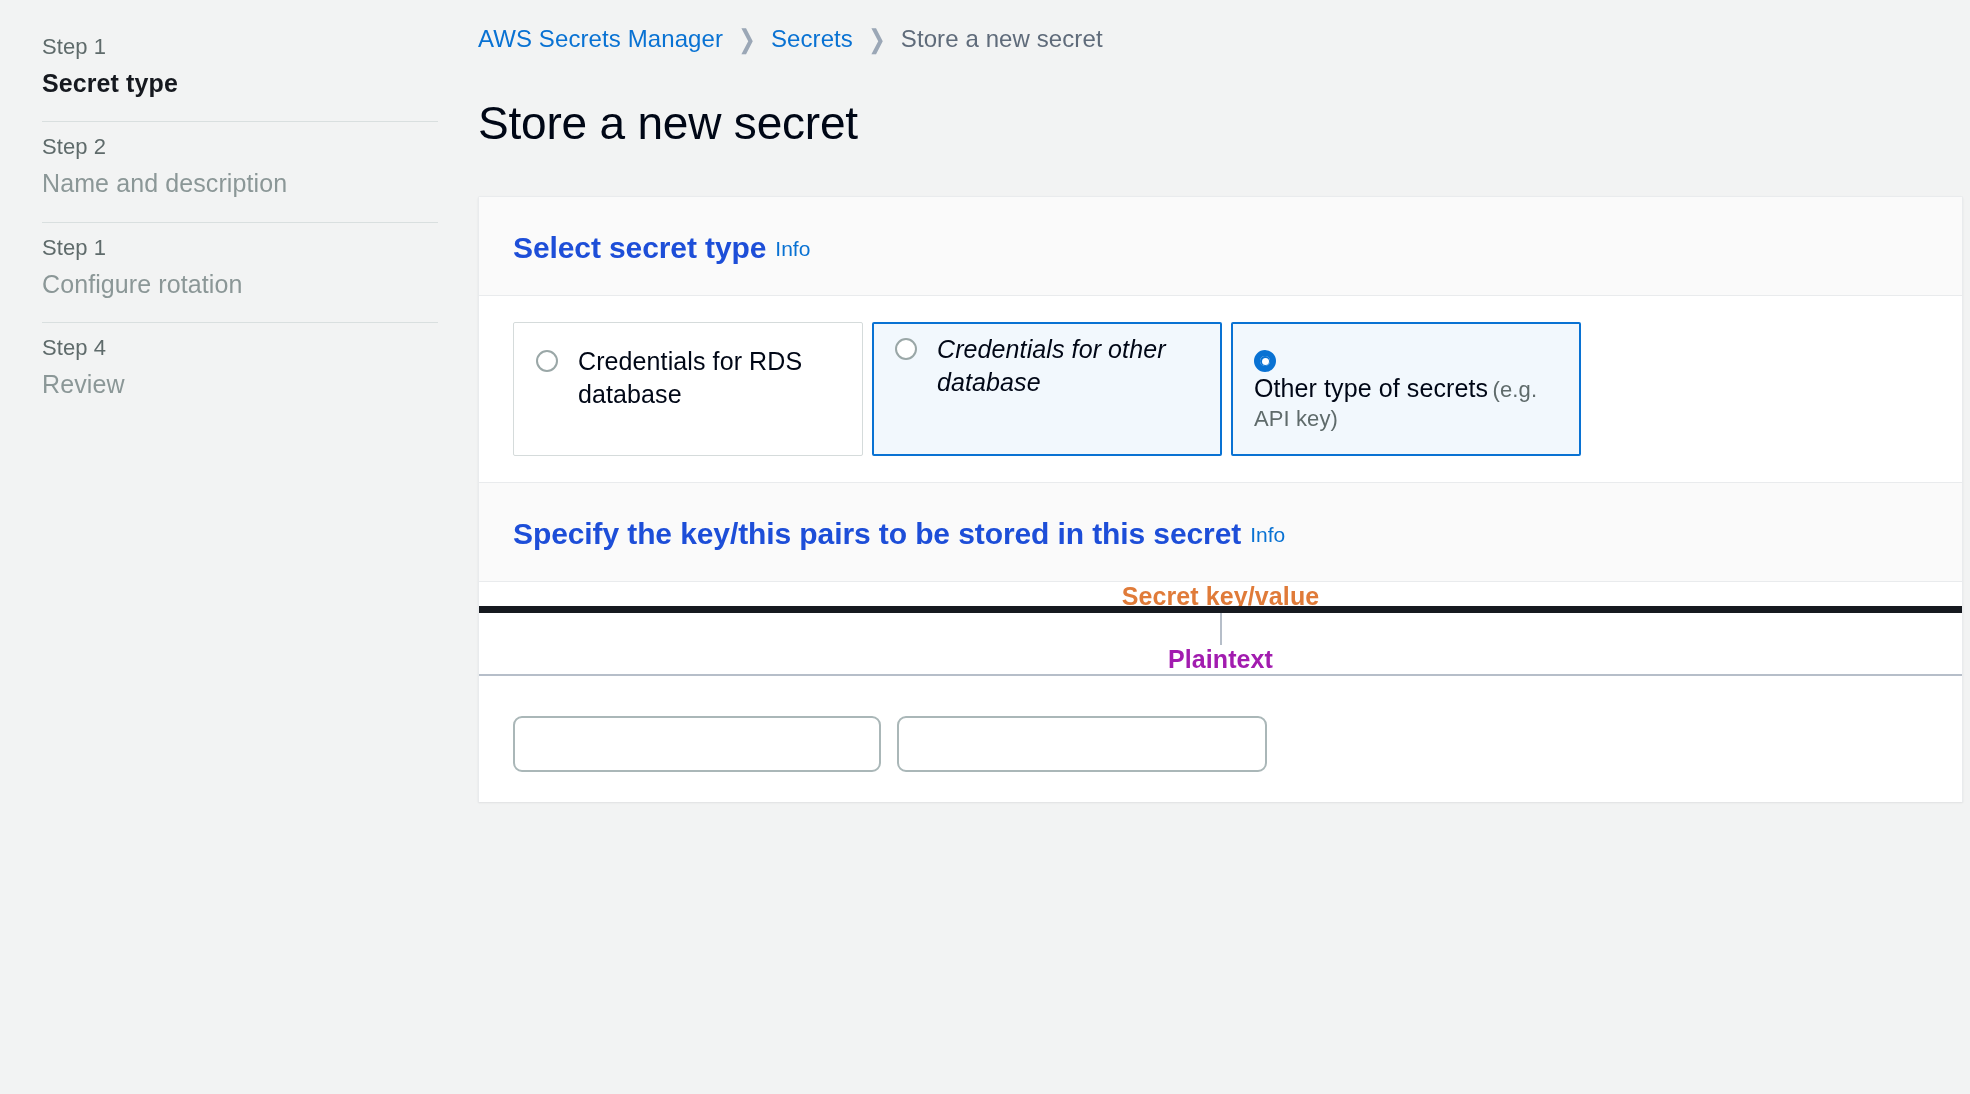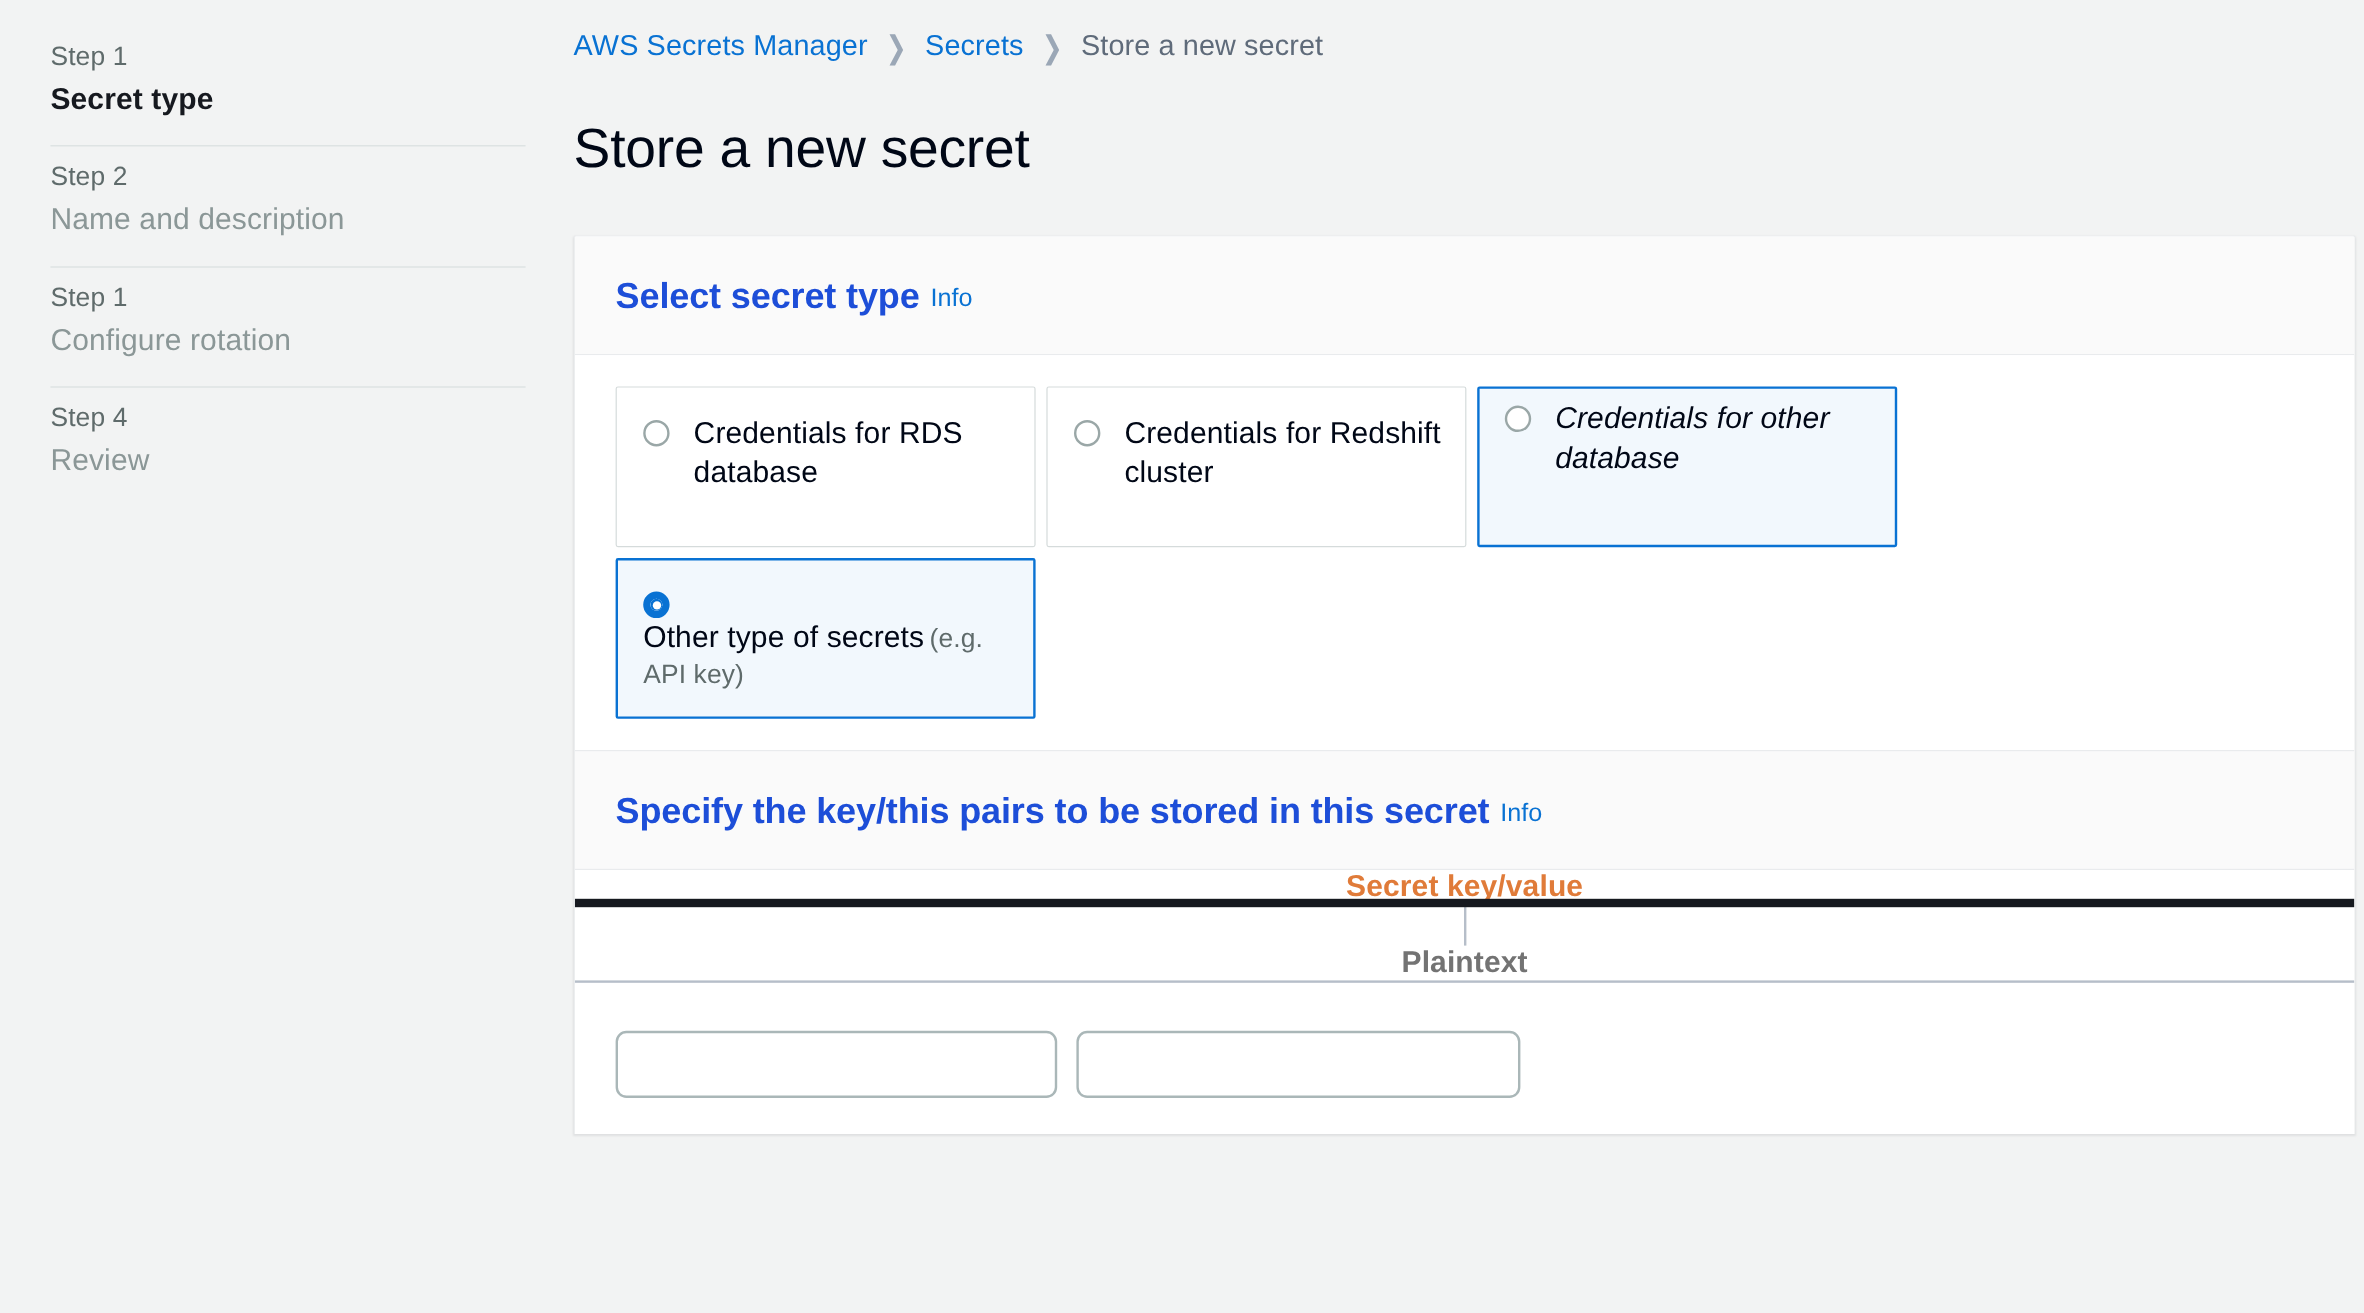--- a/index.html
+++ b/index.html
@@ -209,21 +209,21 @@
     flex-direction: column;
   }
   .tab {
     display: flex;
     align-items: center;
     justify-content: center;
     font-size: 25px;
     font-weight: bold;
     padding: 0 40px;
     cursor: pointer;
-    color: #737373;
+    color: #a21caf;
     position: relative;
     letter-spacing: .1px;
   }
   .tab.active { color: #e07b39; }
   .tab.active::after {
     content: "";
     position: absolute;
     left: 0; right: 0;
     bottom: -2px;
     height: 7px;
@@ -308,26 +308,20 @@
       <div class="panel-body">
         <div class="tile-grid">
 
           <div class="tile">
             <span class="radio"></span>
             <span class="tile-text">
               <span class="tile-label">Credentials for RDS database</span>
             </span>
           </div>
 
-          <div class="tile">
-            <span class="radio"></span>
-            <span class="tile-text">
-              <span class="tile-label">Credentials for Redshift cluster</span>
-            </span>
-          </div>
 
           <div class="tile highlight">
             <span class="radio"></span>
             <span class="tile-text">
               <span class="tile-label">Credentials for other database</span>
             </span>
           </div>
 
           <div class="tile selected">
             <span class="radio on"></span>

